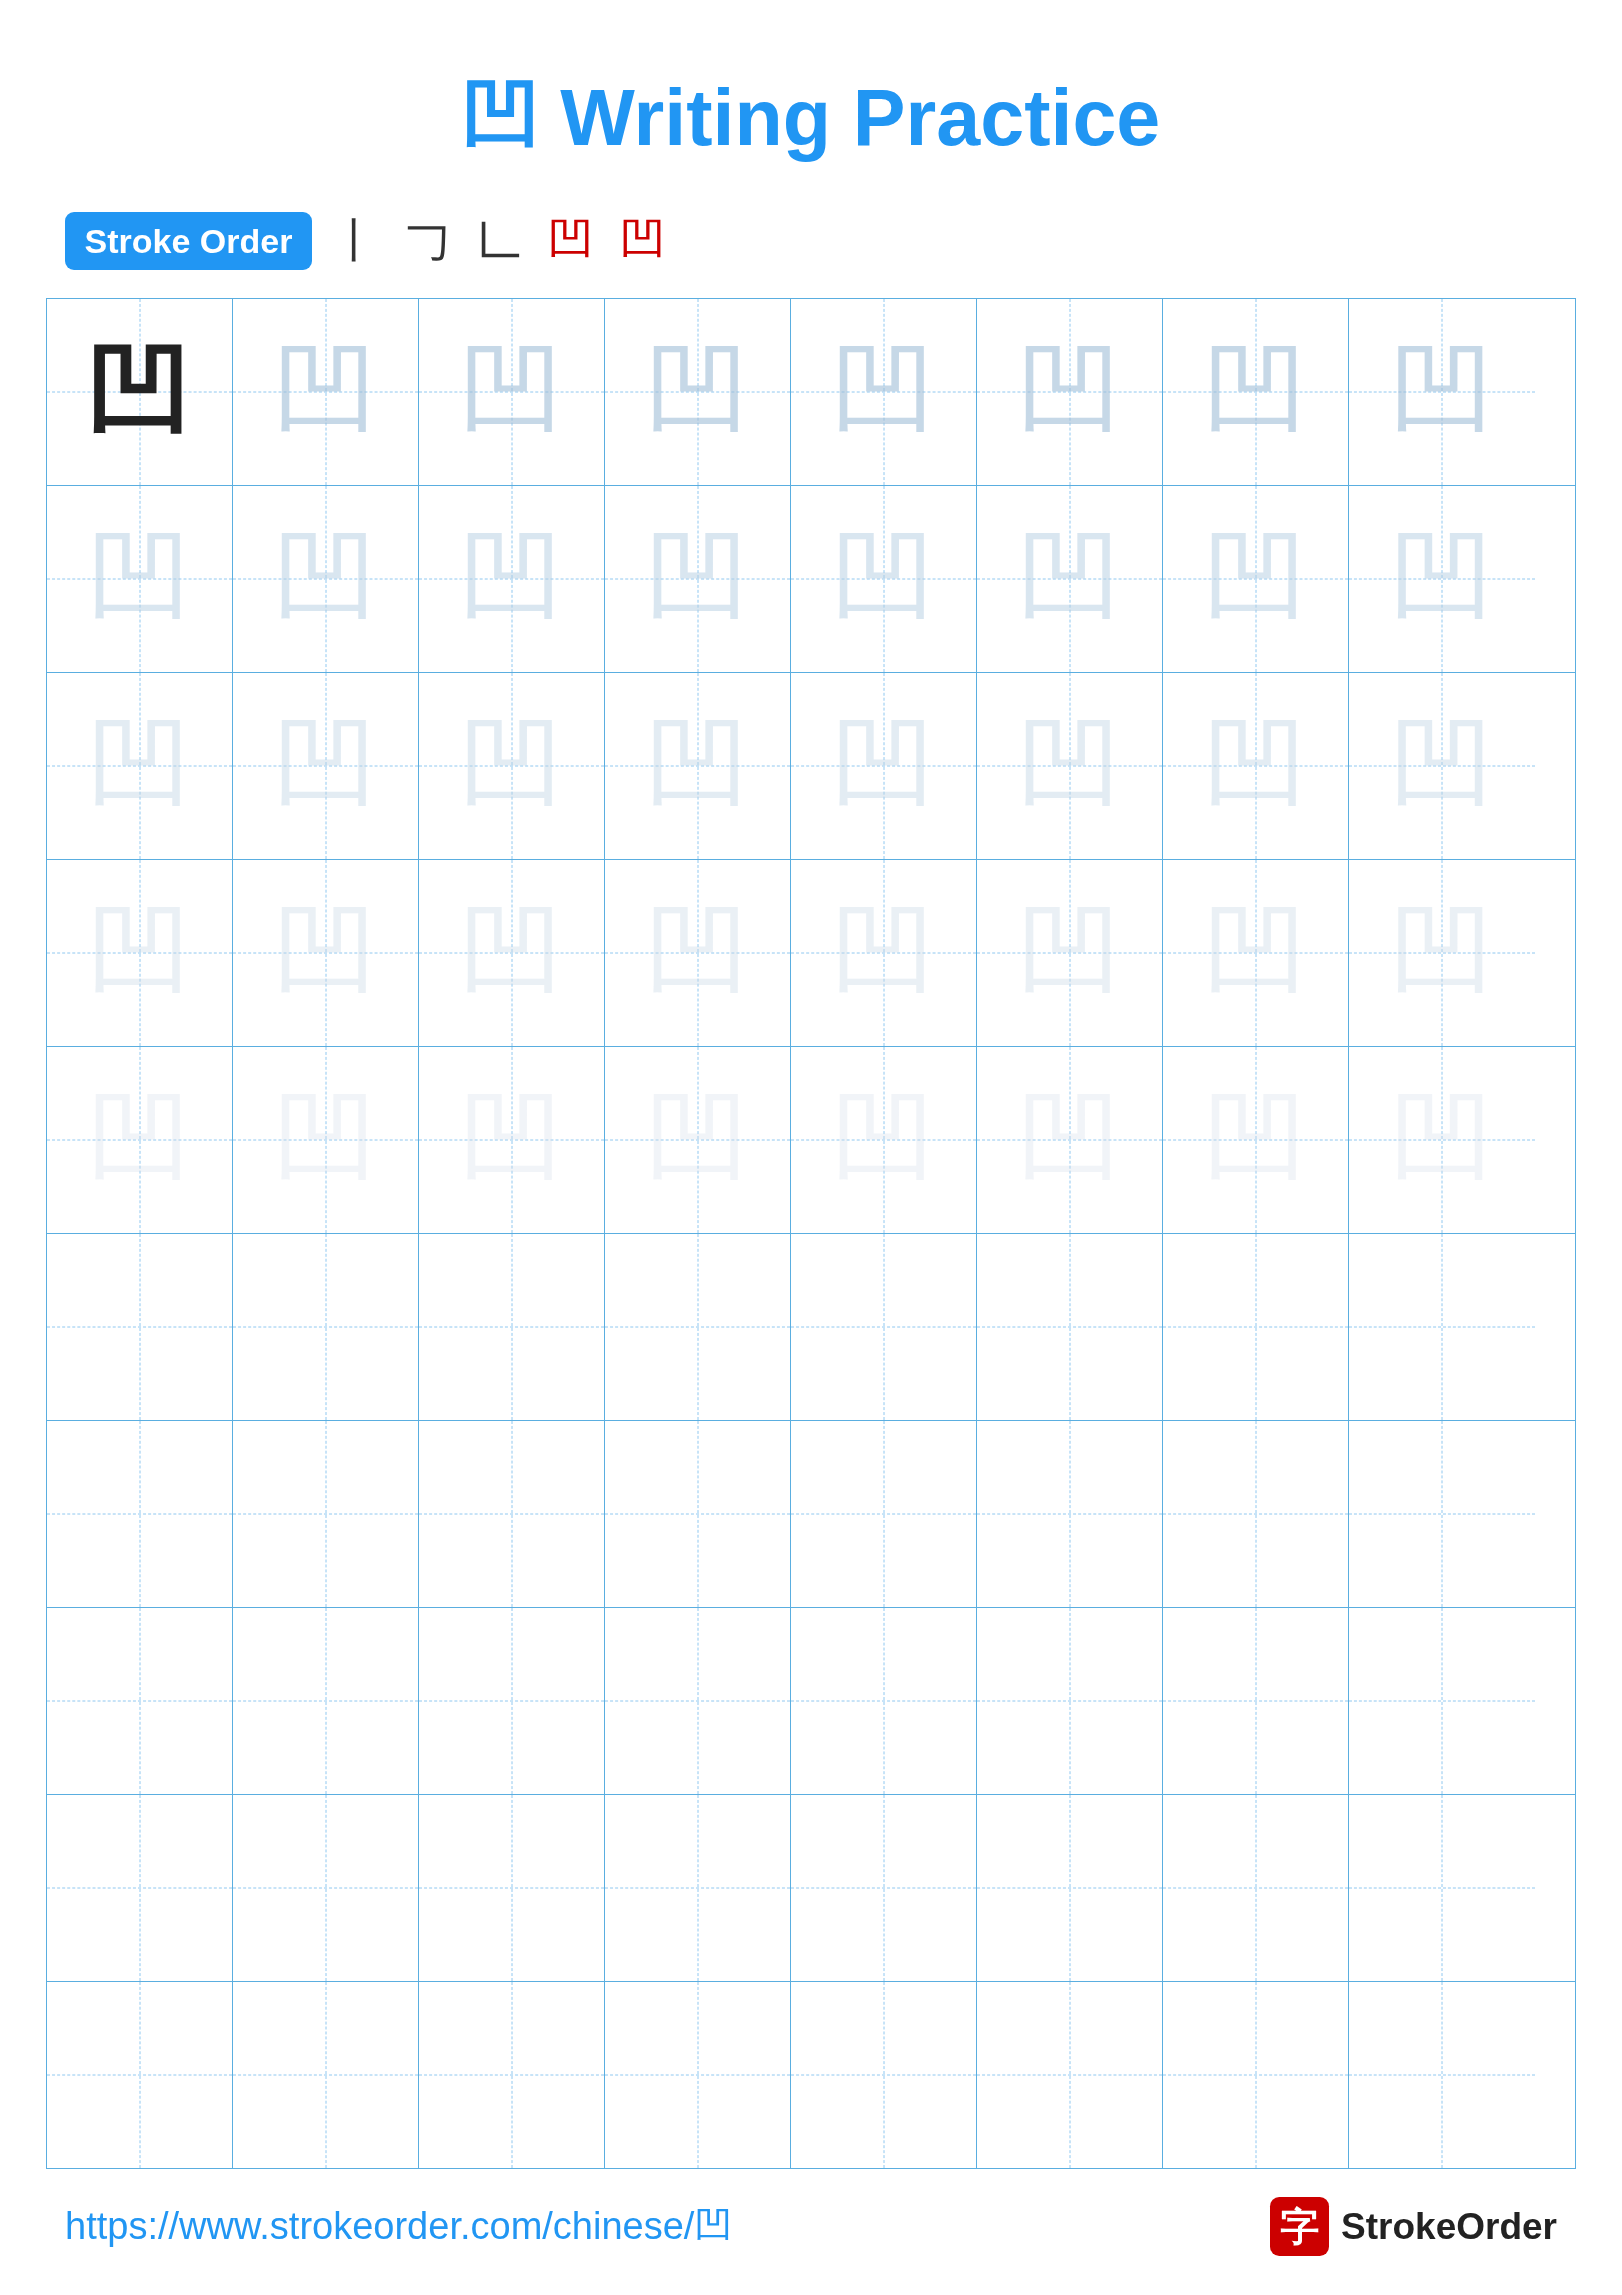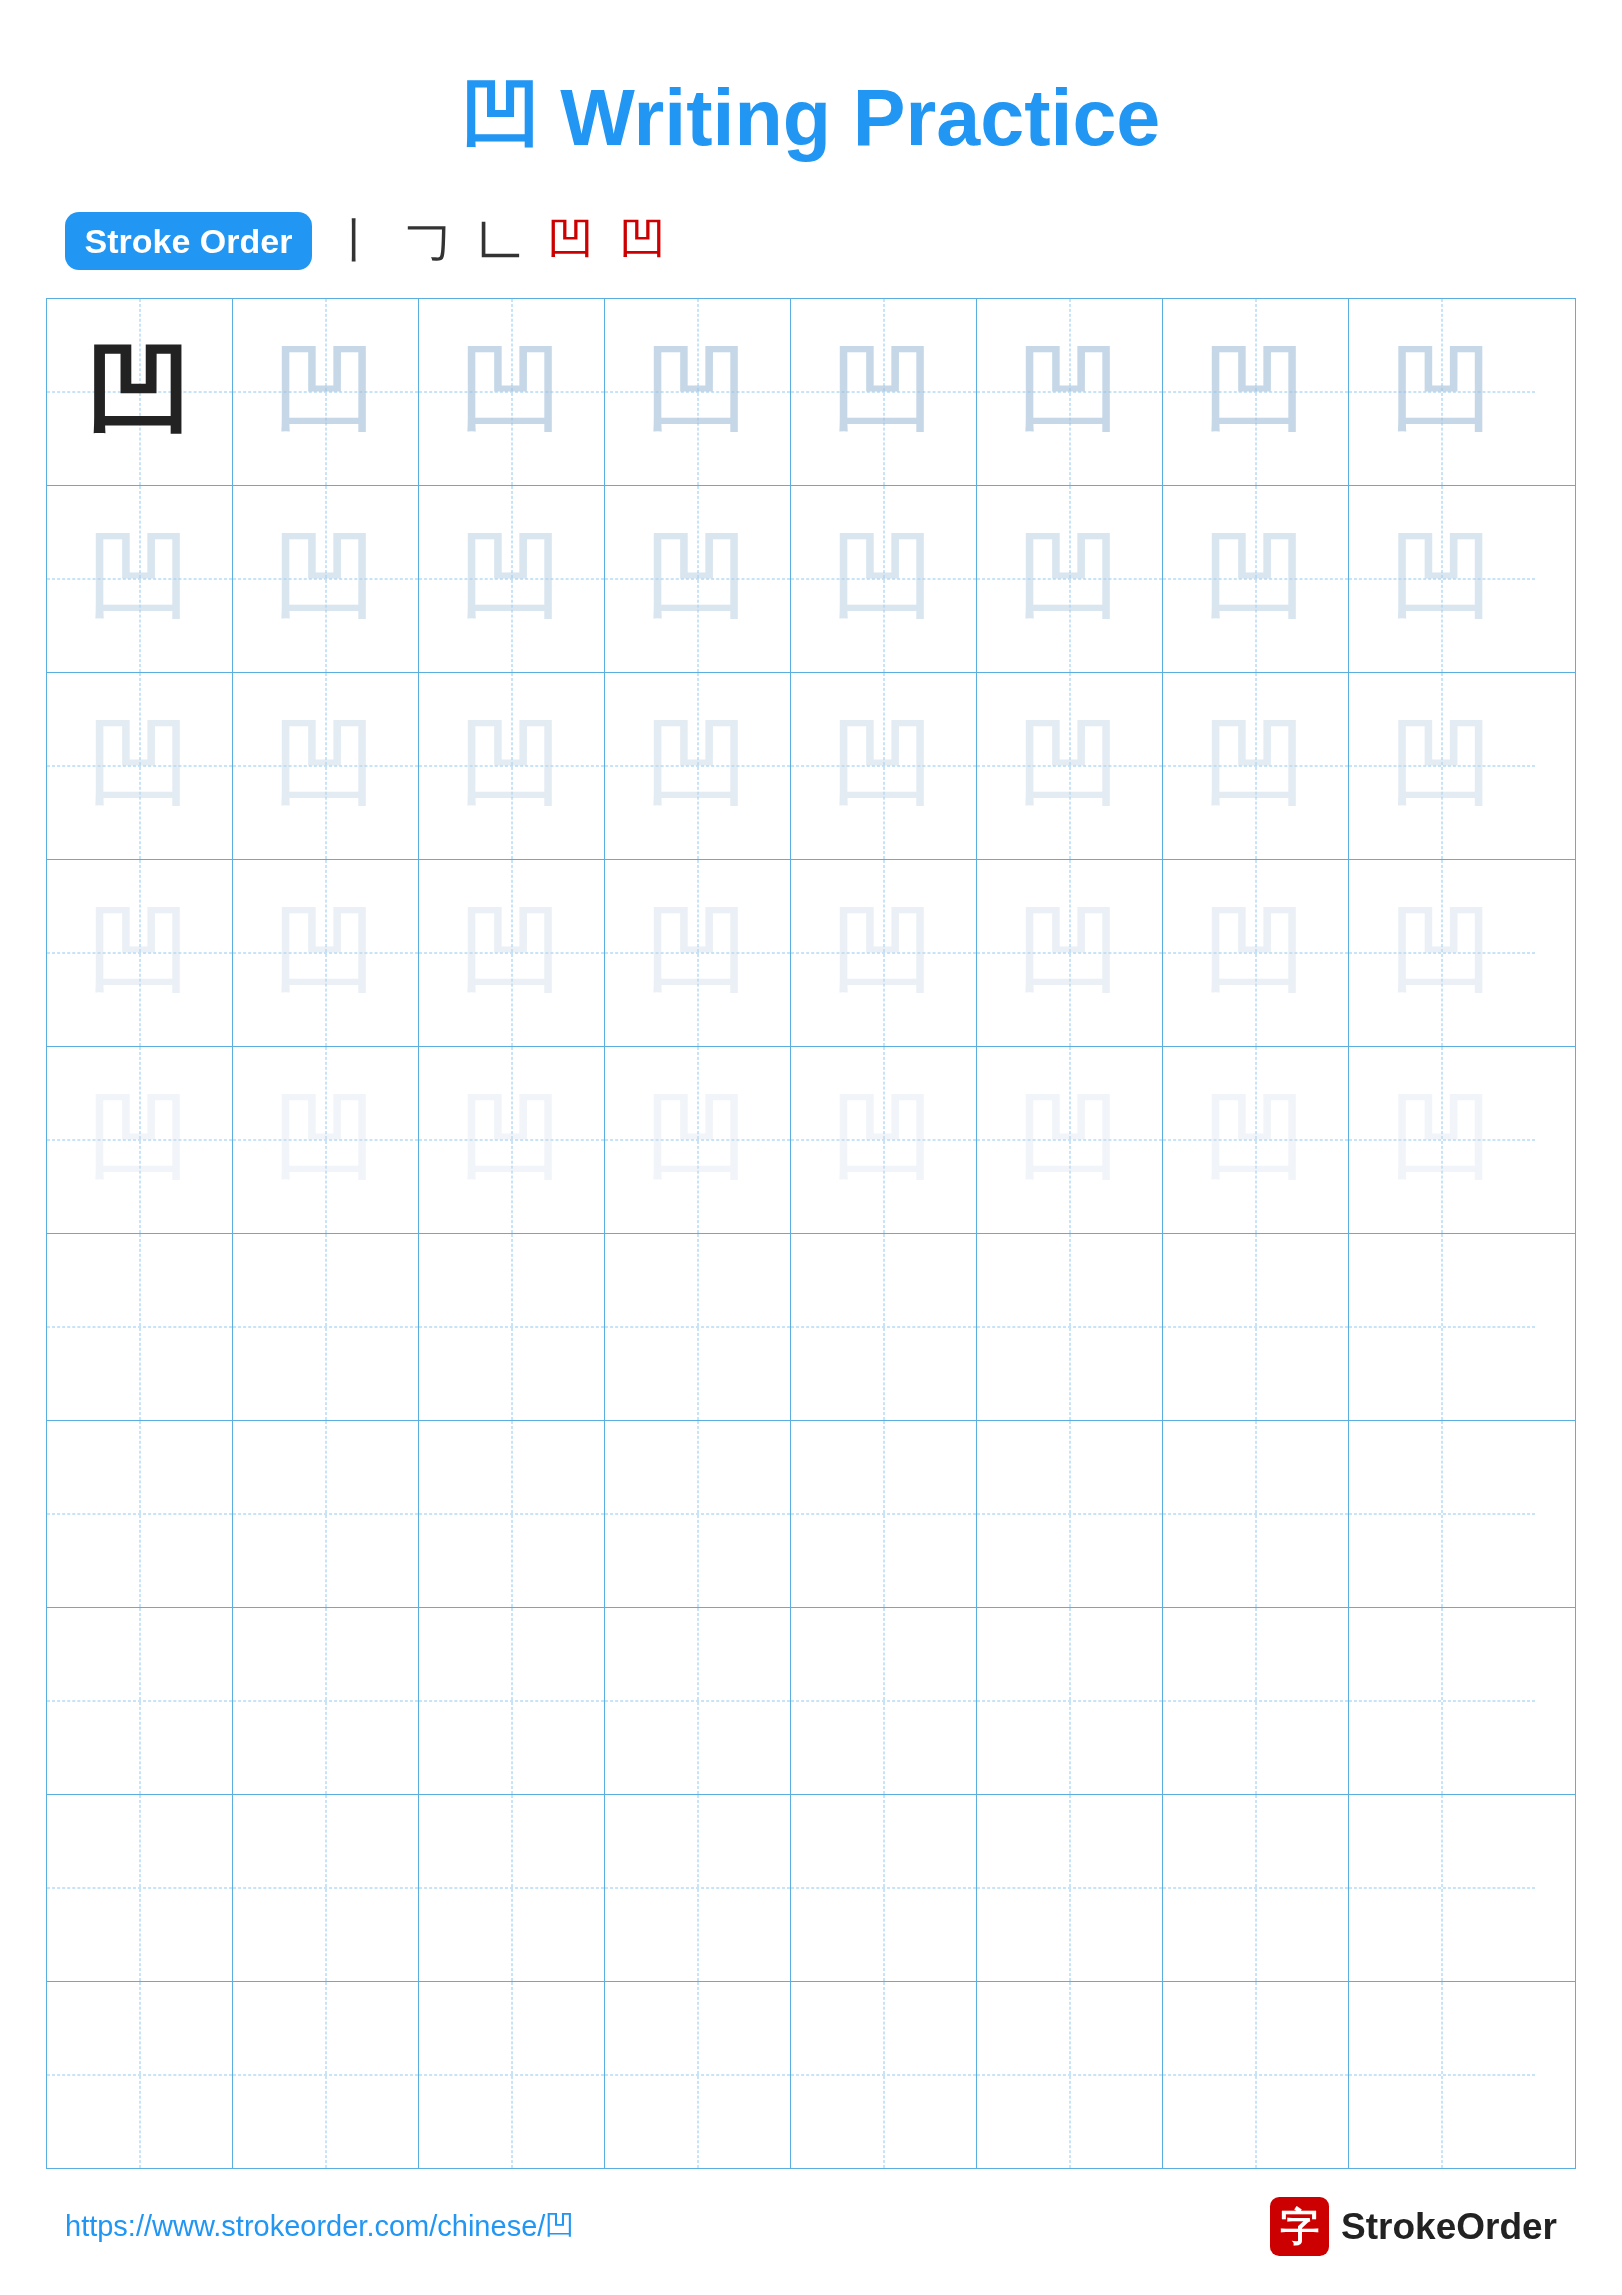--- a/index.html
+++ b/index.html
@@ -37,21 +37,21 @@
       padding-left: 65px;
       margin-bottom: 26px;
       gap: 19.6px;
     }
     .stroke-order-badge {
       background: #2196F3;
       color: white;
       font-size: 34px;
       font-weight: bold;
       padding: 9.2px 19.6px;
-      border-radius: 14px;
+      border-radius: 9px;
     }
     .stroke-order-chars {
       display: flex;
       align-items: center;
       gap: 26px;
       font-size: 46px;
     }
     .stroke-step {
       color: #333;
     }
@@ -131,21 +131,21 @@
       position: absolute;
       bottom: 39px;
       left: 0;
       right: 0;
       display: flex;
       align-items: center;
       justify-content: space-between;
       padding: 0 65px;
     }
     .footer-url {
-      font-size: 29px;
+      font-size: 38px;
       color: #2196F3;
     }
     .footer-logo {
       display: flex;
       align-items: center;
       gap: 11.8px;
     }
     .footer-logo-icon {
       width: 59px;
       height: 59px;

